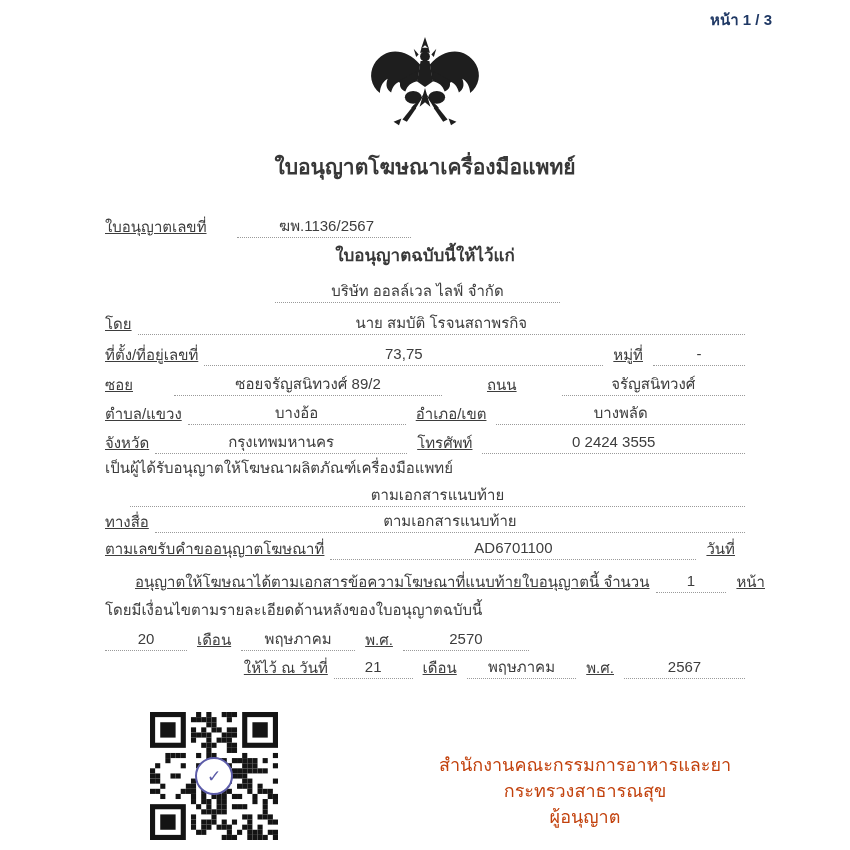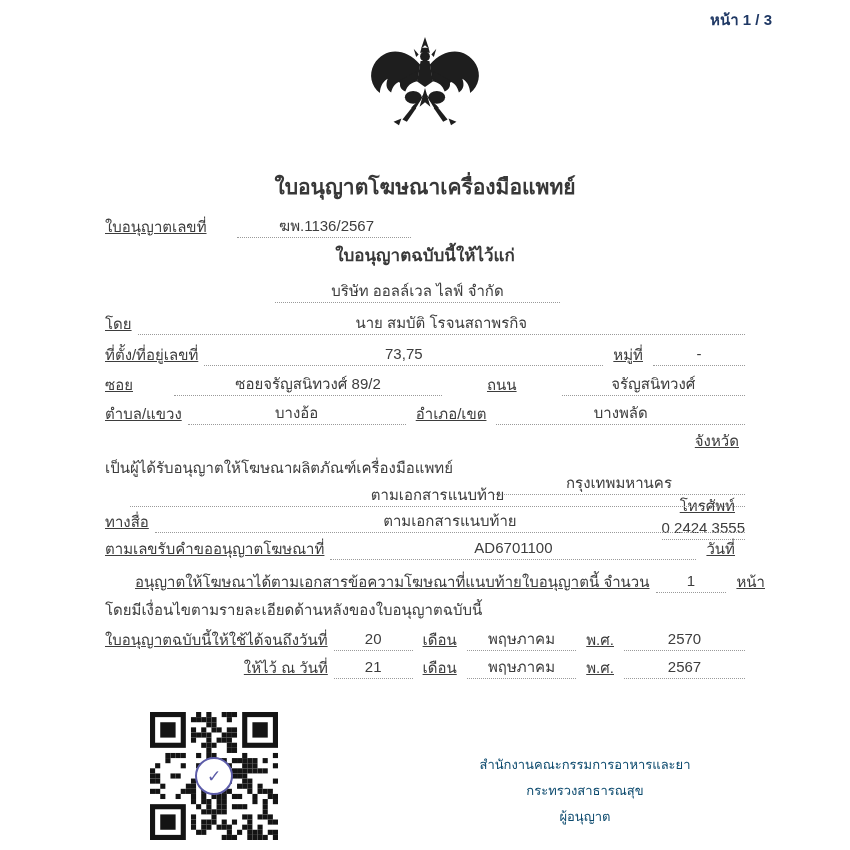--- a/index.html
+++ b/index.html
@@ -21,21 +21,20 @@
   .emblem{
     top:34px;left:50%;transform:translateX(-50%);
     width:118px;height:108px;
   }
   .emblem svg{width:100%;height:100%;}
   .doc-title{
     top:150px;left:0;width:100%;
     text-align:center;
     font-size:21px;font-weight:bold;
     color:#383838;
-    margin-top:20px;
   }
   .sub-heading{
     top:241px;left:0;width:100%;
     text-align:center;
     font-size:17px;font-weight:bold;
     color:#383838;
   }
   .row{
     left:105px;width:640px;height:24px;
     display:flex;align-items:flex-end;
@@ -58,22 +57,22 @@
   .qr-logo{
     position:absolute;top:50%;left:50%;
     transform:translate(-50%,-50%);
     width:34px;height:34px;border-radius:50%;
     background:#ffffff;border:2px solid #5c5ca8;
     display:flex;align-items:center;justify-content:center;
     color:#5c5ca8;font-size:17px;font-weight:bold;
   }
   .footer-block{
     top:752px;left:430px;width:310px;
-    text-align:center;font-size:13px;line-height:26px;
-    color:#0c4a6e;
+    text-align:center;font-size:18px;line-height:26px;
+    color:#c2410c;
   }
 </style>
 </head>
 <body>
 
 <div class="page">
 
   <div class="abs page-num">หน้า 1 / 3</div>
 
   <div class="abs emblem">
@@ -134,21 +133,21 @@
     <span class="field grow">จรัญสนิทวงศ์</span>
   </div>
 
   <div class="abs row" style="top:401px;">
     <span class="lbl">ตำบล/แขวง</span>
     <span class="field" style="width:218px;">บางอ้อ</span>
     <span class="lbl mid">อำเภอ/เขต</span>
     <span class="field grow">บางพลัด</span>
   </div>
 
-  <div class="abs row" style="top:430px;flex-direction:column;">
+  <div class="abs row" style="top:430px;">
     <span class="lbl">จังหวัด</span>
     <span class="field" style="width:252px;margin-top:20px;">กรุงเทพมหานคร</span>
     <span class="lbl mid">โทรศัพท์</span>
     <span class="field grow">0 2424 3555</span>
   </div>
 
   <div class="abs statement" style="top:457px;">เป็นผู้ได้รับอนุญาตให้โฆษณาผลิตภัณฑ์เครื่องมือแพทย์</div>
 
   <div class="abs row" style="top:483px;left:130px;width:615px;">
     <span class="field grow">ตามเอกสารแนบท้าย</span>
@@ -167,21 +166,20 @@
 
   <div class="abs row indent" style="top:569px;">
     <span class="lbl">อนุญาตให้โฆษณาได้ตามเอกสารข้อความโฆษณาที่แนบท้ายใบอนุญาตนี้ จำนวน</span>
     <span class="field" style="width:100px;">1</span>
     <span class="lbl mid">หน้า</span>
   </div>
 
   <div class="abs statement" style="top:599px;">โดยมีเงื่อนไขตามรายละเอียดด้านหลังของใบอนุญาตฉบับนี้</div>
 
   <div class="abs row" style="top:627px;">
-    <span class="lbl" style="width:232px;">ใบอนุญาตฉบับนี้ให้ใช้ได้จนถึงวันที่</span>
     <span class="field" style="width:82px;">20</span>
     <span class="lbl mid">เดือน</span>
     <span class="field" style="width:114px;">พฤษภาคม</span>
     <span class="lbl mid">พ.ศ.</span>
     <span class="field" style="width:126px;">2570</span>
   </div>
 
   <div class="abs row" style="top:655px;">
     <span class="lbl right-lbl" style="width:232px;">ให้ไว้ ณ วันที่</span>
     <span class="field" style="width:82px;">21</span>

